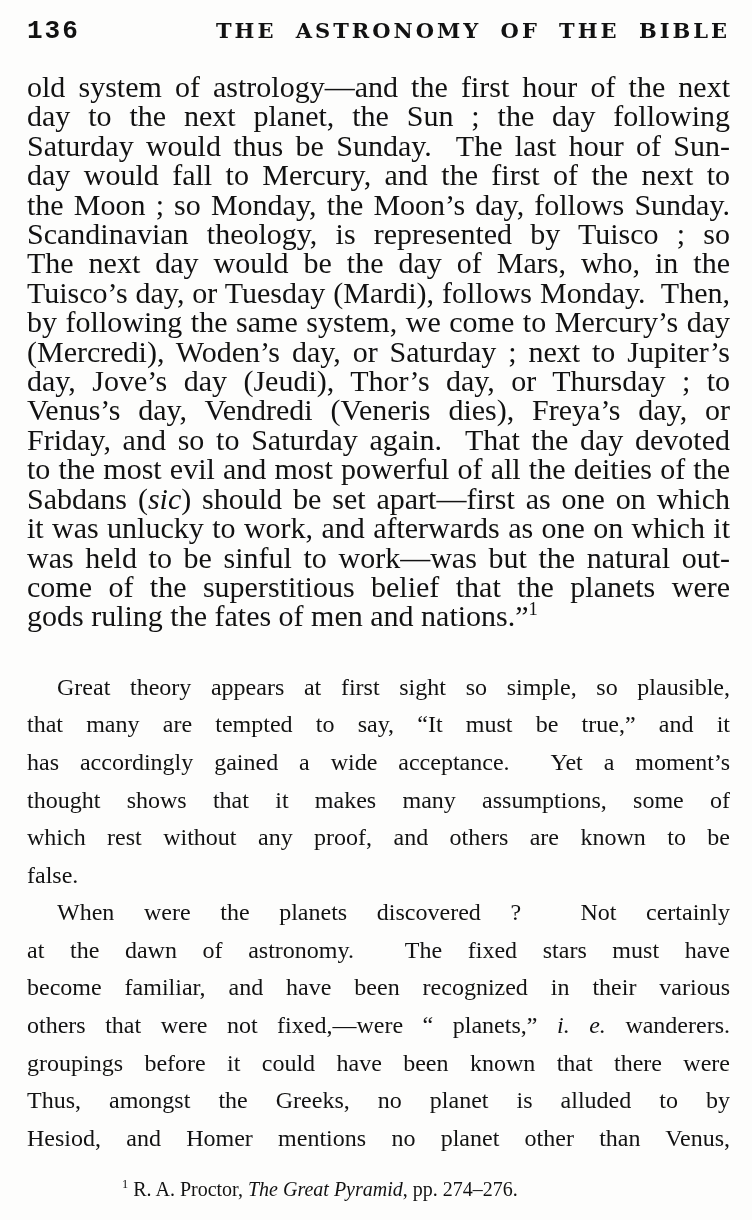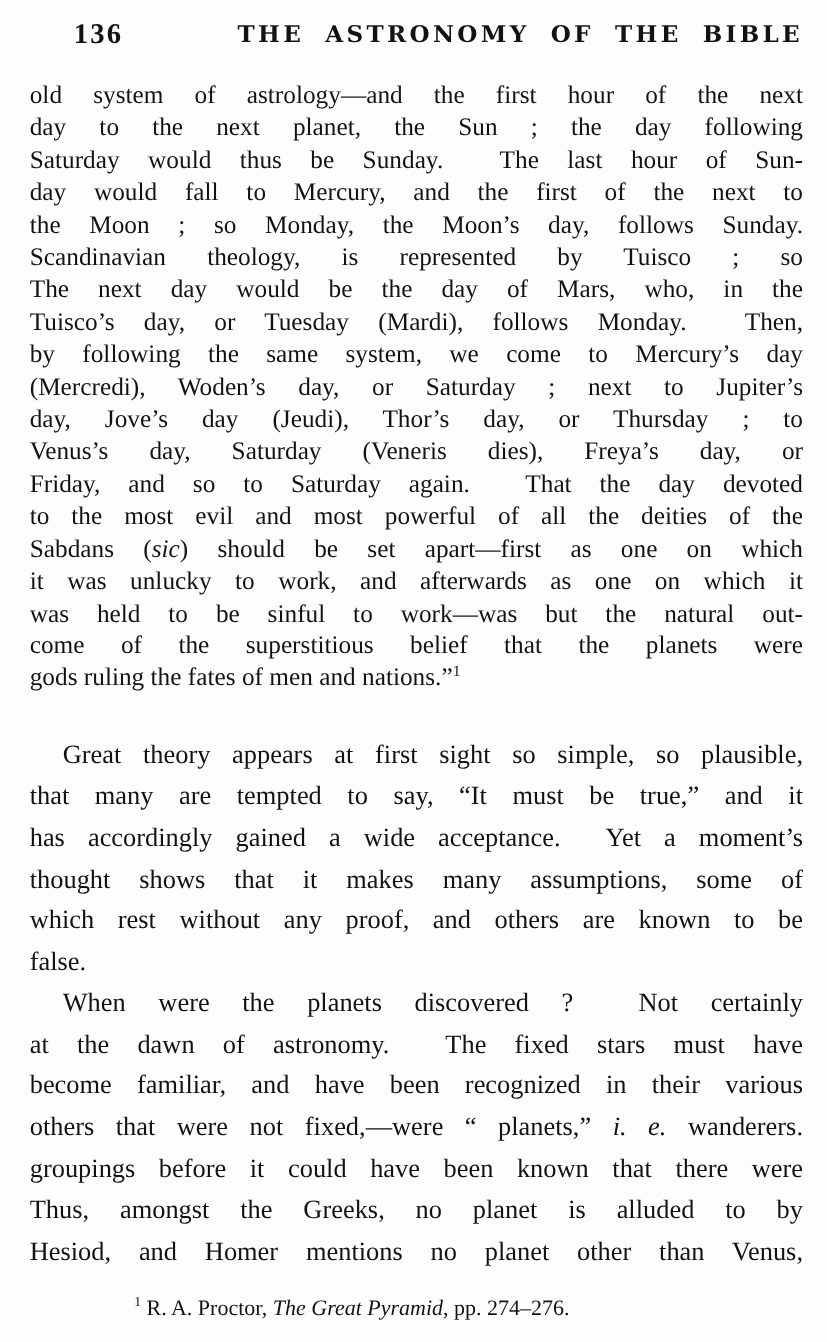--- a/index.html
+++ b/index.html
@@ -22,25 +22,24 @@
   .header {
     position: relative;
     height: 34px;
     line-height: 34px;
     margin-bottom: 24px;
   }
   .page-number {
     position: absolute;
     left: 0;
     top: 0;
-    font-family: Liberation Serif, serif;
+    font-family: Liberation Mono, monospace;
     font-weight: bold;
     font-size: 26px;
     letter-spacing: 2px;
-    margin-left: 40px;
   }
   .running-title {
     margin: 0;
     text-align: right;
     font-family: "DejaVu Serif", "Liberation Serif", serif;
     font-weight: bold;
     font-size: 21px;
     letter-spacing: 3px;
     word-spacing: 9px;
     white-space: nowrap;
@@ -50,21 +49,21 @@
   .para .line {
     text-align: justify;
     text-align-last: justify;
     -moz-text-align-last: justify;
   }
   .para .line.last {
     text-align-last: left;
     -moz-text-align-last: left;
   }
   .para.small {
-    font-size: 23px;
+    font-size: 30px;
     line-height: 29.4px;
   }
   .para.large {
     font-size: 24px;
     line-height: 37.6px;
   }
   .para.gap-before { margin-top: 38px; }
   .para.indent .line:first-child { text-indent: 30px; }
   sup {
     font-size: 0.62em;
@@ -96,21 +95,21 @@
         <div class="line">day to the next planet, the Sun ; the day following</div>
         <div class="line">Saturday would thus be Sunday.&nbsp; The last hour of Sun-</div>
         <div class="line">day would fall to Mercury, and the first of the next to</div>
         <div class="line">the Moon ; so Monday, the Moon’s day, follows Sunday.</div>
         <div class="line">Scandinavian theology, is represented by Tuisco ; so</div>
         <div class="line">The next day would be the day of Mars, who, in the</div>
         <div class="line">Tuisco’s day, or Tuesday (Mardi), follows Monday.&nbsp; Then,</div>
         <div class="line">by following the same system, we come to Mercury’s day</div>
         <div class="line">(Mercredi), Woden’s day, or Saturday ; next to Jupiter’s</div>
         <div class="line">day, Jove’s day (Jeudi), Thor’s day, or Thursday ; to</div>
-        <div class="line">Venus’s day, Saturday (Veneris dies), Freya’s day, or</div>
+        <div class="line">Venus’s day, Vendredi (Veneris dies), Freya’s day, or</div>
         <div class="line">Friday, and so to Saturday again.&nbsp; That the day devoted</div>
         <div class="line">to the most evil and most powerful of all the deities of the</div>
         <div class="line">Sabdans (<i>sic</i>) should be set apart—first as one on which</div>
         <div class="line">it was unlucky to work, and afterwards as one on which it</div>
         <div class="line">was held to be sinful to work—was but the natural out-</div>
         <div class="line">come of the superstitious belief that the planets were</div>
         <div class="line last">gods ruling the fates of men and nations.”<sup>1</sup></div>
       </div>
       <div class="para large indent gap-before">
         <div class="line">Great theory appears at first sight so simple, so plausible,</div>

